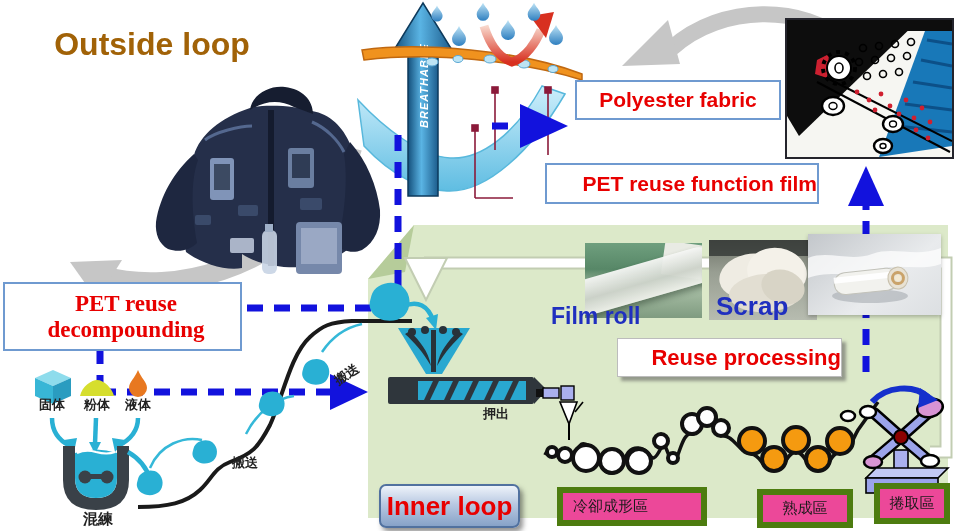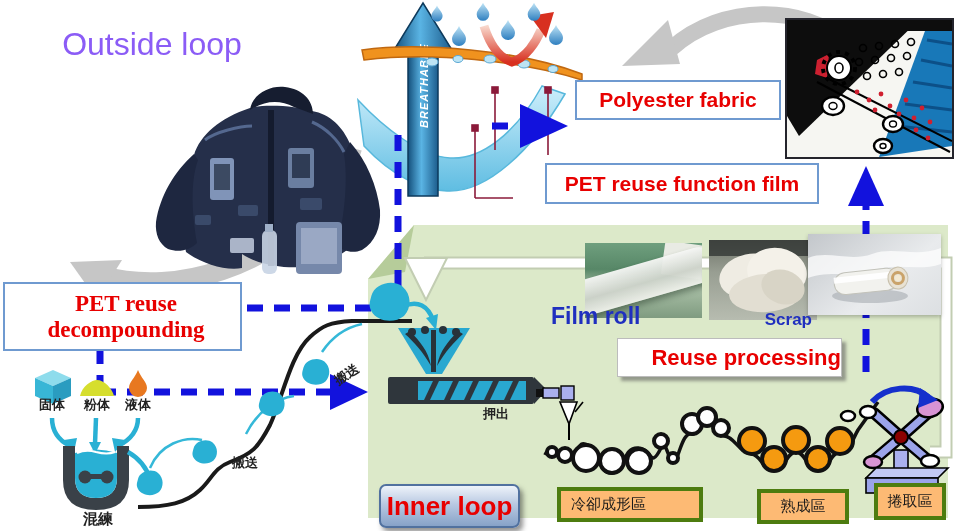--- a/index.html
+++ b/index.html
@@ -6,29 +6,29 @@
   .stage{position:relative;width:959px;height:531px;background:#ffffff;overflow:hidden;
          font-family:"Liberation Sans",sans-serif;}
   .abs{position:absolute;}
   
   .green-page{left:368px;top:225px;width:580px;height:293px;background:#dce9c9;
               clip-path:polygon(46px 0,100% 0,100% 100%,0 100%,0 54px);z-index:0;}
   
   .bluebox{background:#ffffff;border:2px solid #6f9ad0;color:#e80000;font-weight:bold;
            display:flex;align-items:center;justify-content:center;text-align:center;
            line-height:1.1;z-index:6;}
-  .plainbox{background:#ffffff;color:#8b5cf6;font-weight:normal;display:flex;align-items:center;
+  .plainbox{background:#ffffff;color:#a16207;font-weight:bold;display:flex;align-items:center;
             justify-content:center;z-index:6;}
   .shadowbox{background:#ffffff;border:1px solid #bcbcbc;box-shadow:4px 4px 3px rgba(90,90,90,.55);
              color:#e80000;font-weight:bold;display:flex;align-items:center;justify-content:flex-end;z-index:6;}
   .button3d{background:linear-gradient(180deg,#eef3fa 0%,#b9c9e2 45%,#87a2c8 100%);
             border:2px solid #51719f;border-radius:7px;box-shadow:3px 4px 5px rgba(40,40,40,.5);
             color:#e80000;font-weight:bold;display:flex;align-items:center;justify-content:center;z-index:7;}
   .bluetext{color:#1f2fbf;font-weight:bold;z-index:6;}
-  .zonebox{background:#fdba74;border:4px solid #4d7c0f;color:#1a1a1a;display:flex;
+  .zonebox{background:#ec4899;border:6px solid #4d7c0f;color:#1a1a1a;display:flex;
            align-items:center;justify-content:flex-start;padding-left:10px;font-size:15px;z-index:6;}
   .photo{z-index:5;overflow:hidden;}
   svg text{font-family:"Liberation Sans",sans-serif;}
   #mainsvg{left:0;top:0;z-index:2;}
   .techdraw{left:785px;top:18px;width:165px;height:137px;border:2px solid #24242c;z-index:5;background:#f4f4f0;}
 </style>
 </head>
 <body>
 
 <div class="stage">
@@ -373,31 +373,31 @@
 
   <div class="abs plainbox" style="left:46px;top:21px;width:212px;height:47px;font-size:32px;">
       <span>Outside loop</span>
     </div>
 
   <div class="abs bluebox" style="left:575px;top:80px;width:202px;height:36px;font-size:21px;">
       <span>Polyester fabric</span>
     </div>
 
 
-  <div class="abs bluebox" style="left:545px;top:163px;width:270px;height:37px;font-size:21px;">
+  <div class="abs bluebox" style="left:545px;top:163px;width:270px;height:37px;font-size:21px;justify-content:flex-end;">
       <span>PET reuse function film</span>
     </div>
 
   <div class="abs bluebox" style="left:3px;top:282px;width:228px;height:65px;font-size:23px;justify-content:flex-start;text-align:center;padding-left:7px;font-family:Liberation Serif, serif;">
       <span>PET reuse decompounding</span>
     </div>
 
   <div class="abs bluetext" style="left:551px;top:303px;width:132px;height:30px;font-size:23px;text-align:left;"><span>Film roll</span></div>
 
-  <div class="abs bluetext" style="left:716px;top:310px;width:96px;height:30px;font-size:17px;text-align:right;"><span>Scrap</span></div>
+  <div class="abs bluetext" style="left:716px;top:291px;width:96px;height:30px;font-size:26px;text-align:left;"><span>Scrap</span></div>
 
   <div class="abs shadowbox" style="left:617px;top:338px;width:223px;height:37px;font-size:22px;">
       <span>Reuse processing</span>
     </div>
 
   <div class="abs button3d" style="left:379px;top:484px;width:137px;height:40px;font-size:26px;">
       <span>Inner loop</span>
     </div>
 
   <div class="abs zonebox" style="left:557px;top:487px;width:128px;height:27px;">

